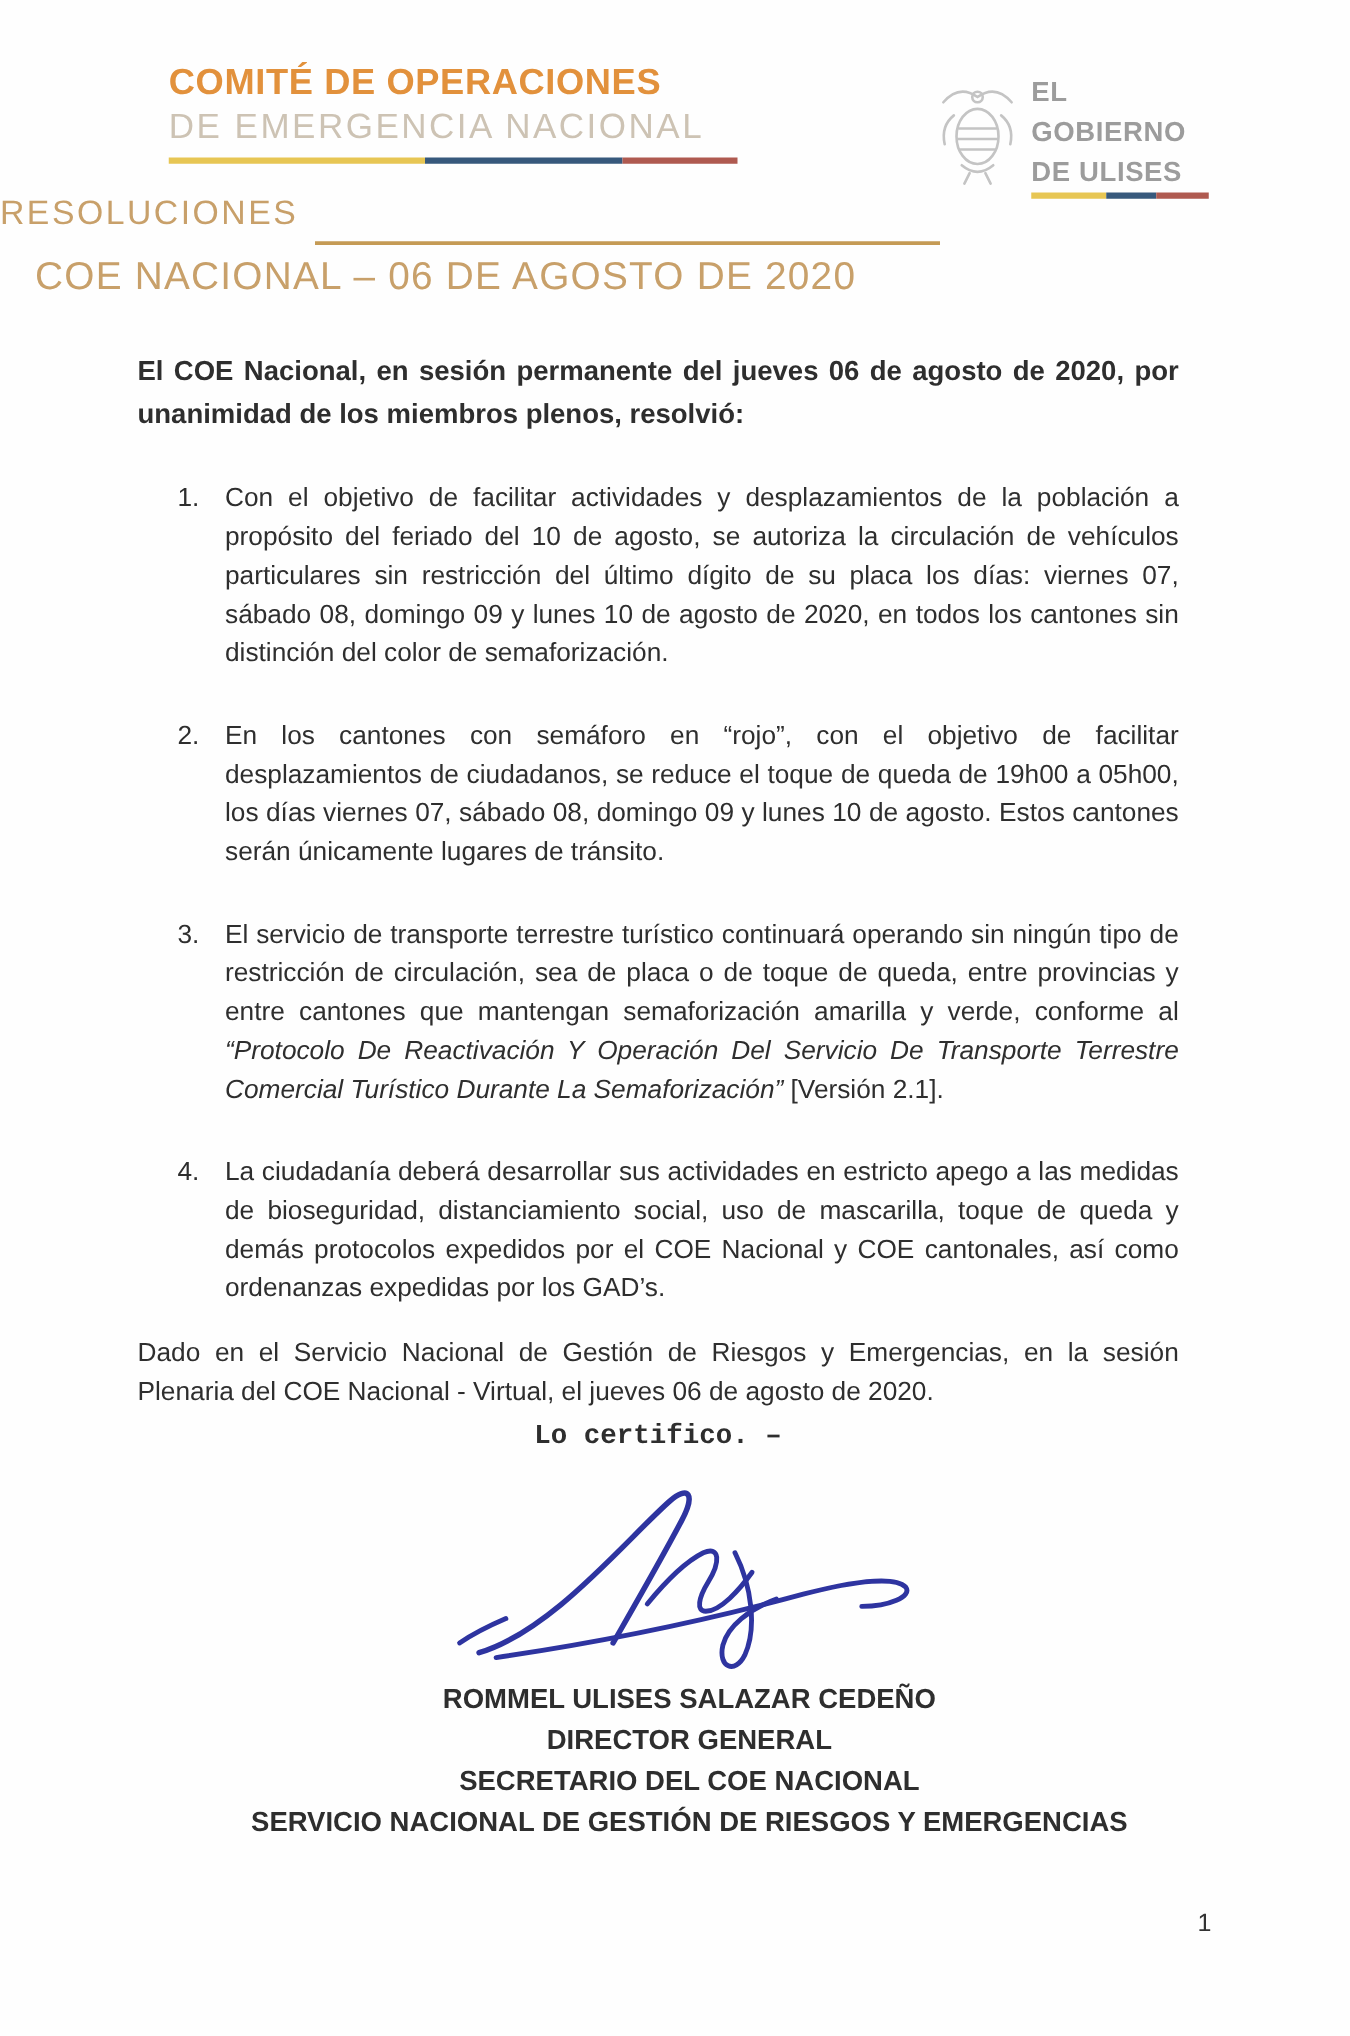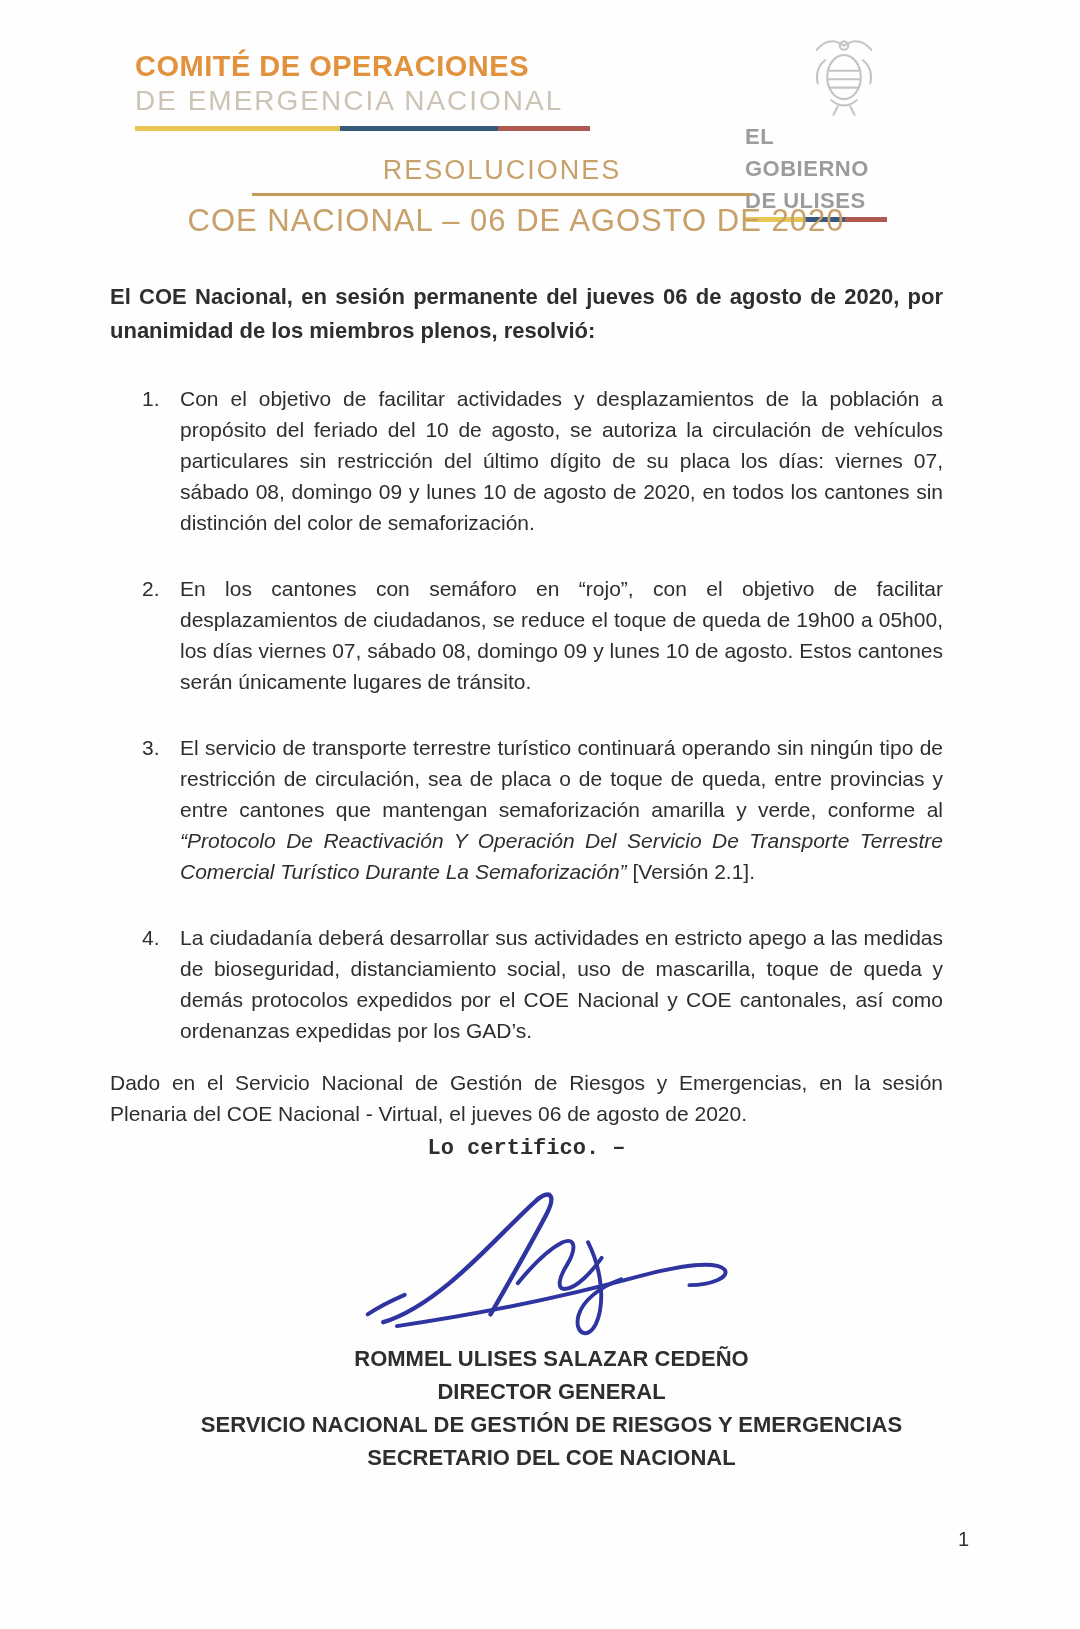--- a/index.html
+++ b/index.html
@@ -14,30 +14,30 @@
 
   
   .hdr-left { position:absolute; left:135px; top:50px; }
   .hdr-line1 { color:var(--header-orange,#e2913c); font-weight:bold; font-size:29px; letter-spacing:0.5px; }
   .hdr-line2 { color:var(--header-muted,#cdc3b4); font-weight:normal; font-size:28px; letter-spacing:2px; margin-top:2px; }
   .flagline { display:flex; height:5px; margin-top:9px; width:455px; }
   .flagline .seg-y { width:205px; background:var(--flag-yellow,#e7c654); }
   .flagline .seg-b { width:158px; background:var(--flag-blue,#37597c); }
   .flagline .seg-r { width:92px;  background:var(--flag-red,#af5a50); }
 
-  .hdr-right { position:absolute; left:745px; top:33px; display:flex; align-items:flex-end;flex-direction:column; }
+  .hdr-right { position:absolute; left:745px; top:54px; display:flex; align-items:center; }
   .emblem { width:74px; height:84px; margin-right:6px; }
   .gov-text { color:var(--gov-gray,#9c9c9c); font-weight:bold; font-size:22px; line-height:24px; letter-spacing:0.5px; margin-top:8px; }
   .gov-flagline { display:flex; height:5px; margin-top:4px; width:142px; }
   .gov-flagline .seg-y { width:60px; background:var(--flag-yellow,#e7c654); }
   .gov-flagline .seg-b { width:40px; background:var(--flag-blue,#37597c); }
   .gov-flagline .seg-r { width:42px; background:var(--flag-red,#af5a50); }
 
   
-  .title-block { position:absolute; top:155px; left:0; width:1004px; text-align:center; }
+  .title-block { position:absolute; top:155px; left:0; width:1004px; }
   .title-heading { color:var(--title-tan,#c8a06a); font-size:27px; letter-spacing:2px; }
   .title-underline { width:500px; height:3px; background:var(--rule-gold,#c59b55); margin:7px auto 7px auto; }
   .title-sub { color:var(--title-tan,#c8a06a); font-size:31px; letter-spacing:1px;padding-left:28px; }
 
   
   .doc-body {
     position:absolute; top:280px; left:110px; width:833px;
     font-size:21px; line-height:31px; text-align:justify;
   }
   .intro { font-weight:bold; font-size:22px; line-height:34px; }
@@ -132,21 +132,21 @@
         <path stroke-width="4" d="M168 118 C186 96 202 82 214 76 C228 70 228 84 218 100 C210 113 208 124 216 124 C228 124 244 106 254 92"></path>
         <path stroke-width="4" d="M44 162 C140 148 230 128 296 110 C342 98 372 96 380 104 C386 112 366 120 344 120"></path>
         <path stroke-width="4" d="M240 76 C254 104 258 138 248 160 C240 176 226 170 230 152 C234 136 252 122 274 114"></path>
         <path stroke-width="4" d="M14 150 C26 142 38 136 52 130"></path>
       </svg>
     </div>
 
     <div class="sig-block">
       <div>ROMMEL ULISES SALAZAR CEDEÑO</div>
       <div>DIRECTOR GENERAL</div>
+      <div>SECRETARIO DEL COE NACIONAL</div>
       <div>SERVICIO NACIONAL DE GESTIÓN DE RIESGOS Y EMERGENCIAS</div>
-      <div>SECRETARIO DEL COE NACIONAL</div>
     </div>
 
   </div>
 
   <div class="page-num">1</div>
 
 </div>
 
 </body></html>

